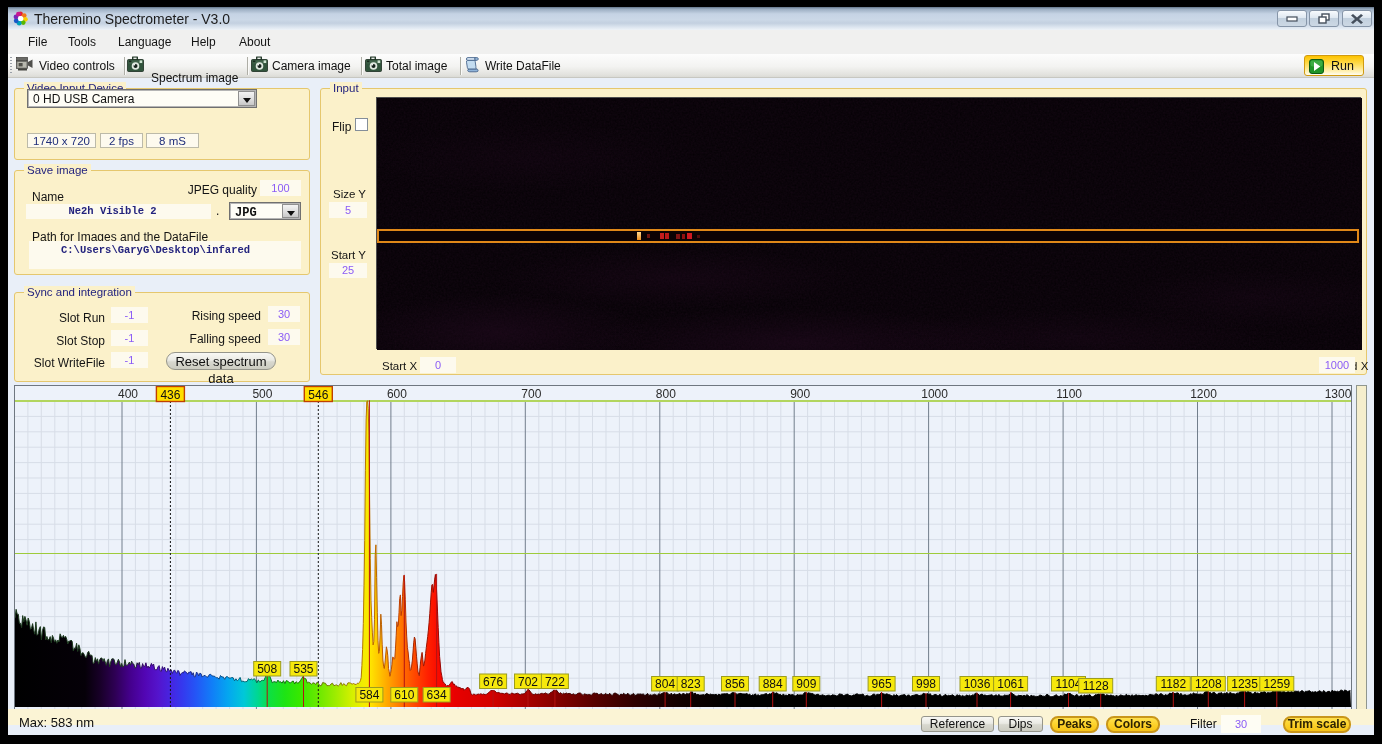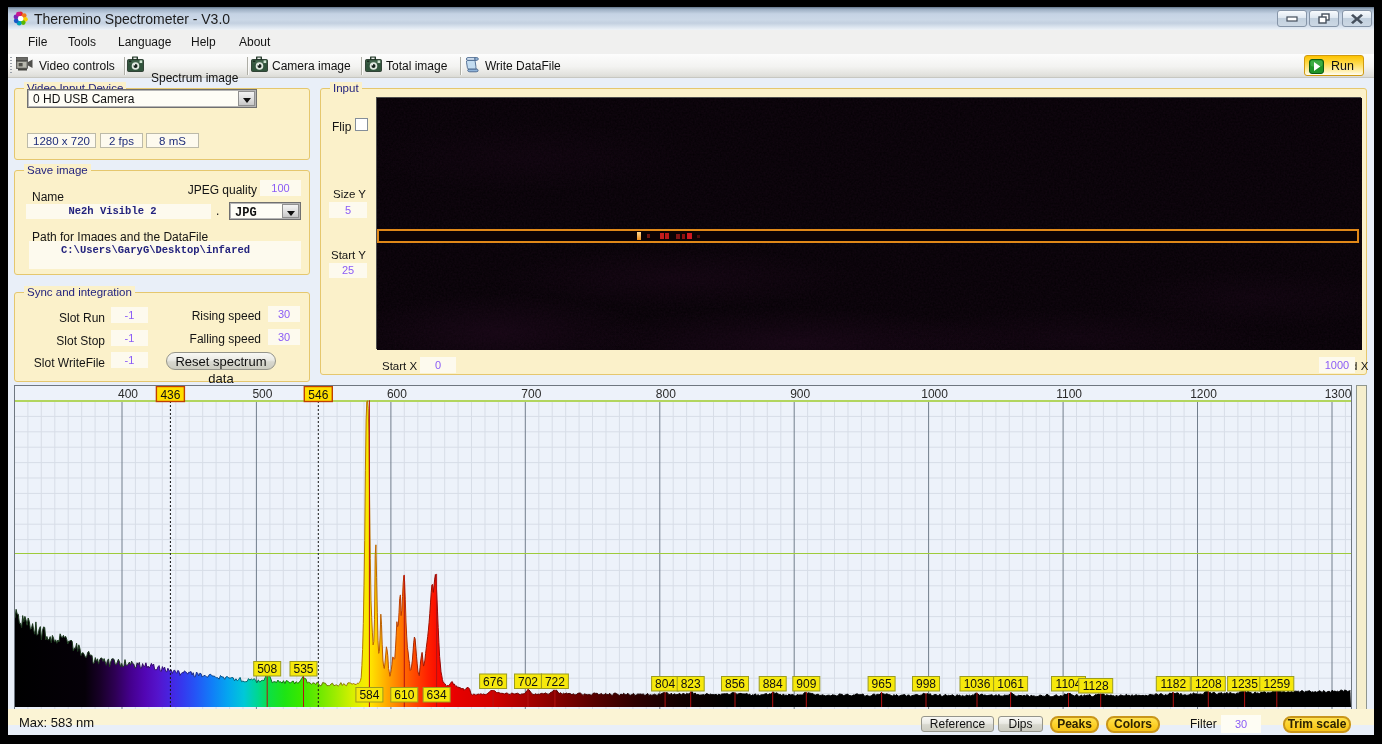--- a/index.html
+++ b/index.html
@@ -108,21 +108,21 @@
       <span class="abs" style="left:26px;top:3px;font-size:12.5px;color:#101010;">Run</span>
     </div>
   </div>
 
   <div class="grp" style="left:6px;top:81px;width:296px;height:72px;">
     <div class="ttl">Video Input Device</div>
     <div class="dd" style="left:12px;top:0;width:230px;height:19px;">
         <span class="ddtext">0 HD USB Camera</span>
         <span class="arrowbox"></span>
       </div>
-    <div class="fld navy" style="left:12px;top:44px;width:69px;height:15px;font-size:11.5px;line-height:15px;border:1px solid #bcbaa9;">1280 x 720</div>
+    <div class="fld navy" style="left:12px;top:44px;width:69px;height:15px;font-size:11.5px;line-height:15px;border:1px solid #bcbaa9;">1740 x 720</div>
     <div class="fld navy" style="left:85px;top:44px;width:43px;height:15px;font-size:11.5px;line-height:15px;border:1px solid #bcbaa9;">2 fps</div>
     <div class="fld navy" style="left:131px;top:44px;width:53px;height:15px;font-size:11.5px;line-height:15px;border:1px solid #bcbaa9;">8 mS</div>
   </div>
   <div class="grp" style="left:6px;top:163px;width:296px;height:105px;">
     <div class="ttl">Save image</div>
     <span class="lblr" style="left:130px;top:12px;width:112px;">JPEG quality</span>
     <div class="fld" style="left:245px;top:9px;width:41px;height:16px;line-height:16px;">100</div>
     <span class="lbl" style="left:17px;top:19px;">Name</span>
     <div class="fld mono" style="left:11px;top:33px;width:185px;height:15px;line-height:15px;text-indent:-12px;">Ne2h Visible 2</div>
     <span class="lbl" style="left:201px;top:33px;">.</span>

